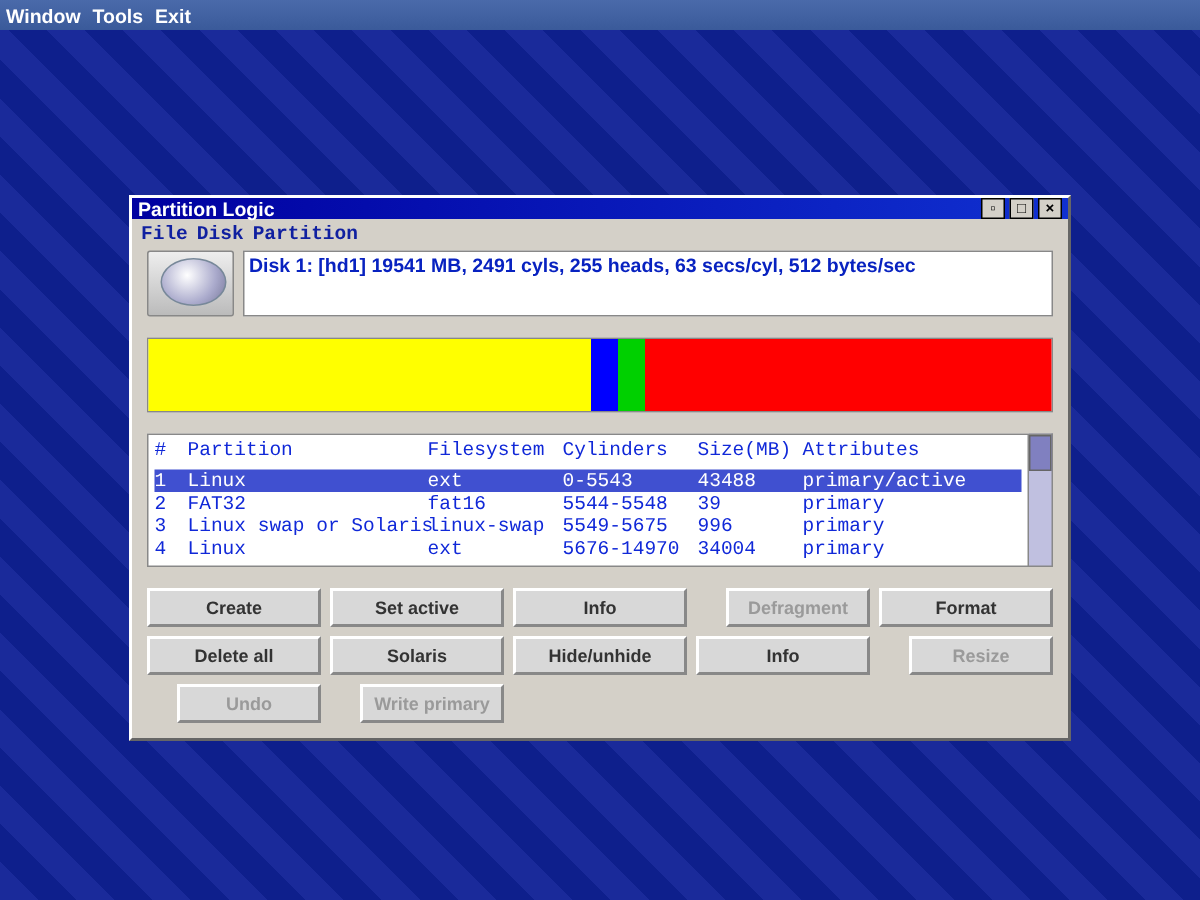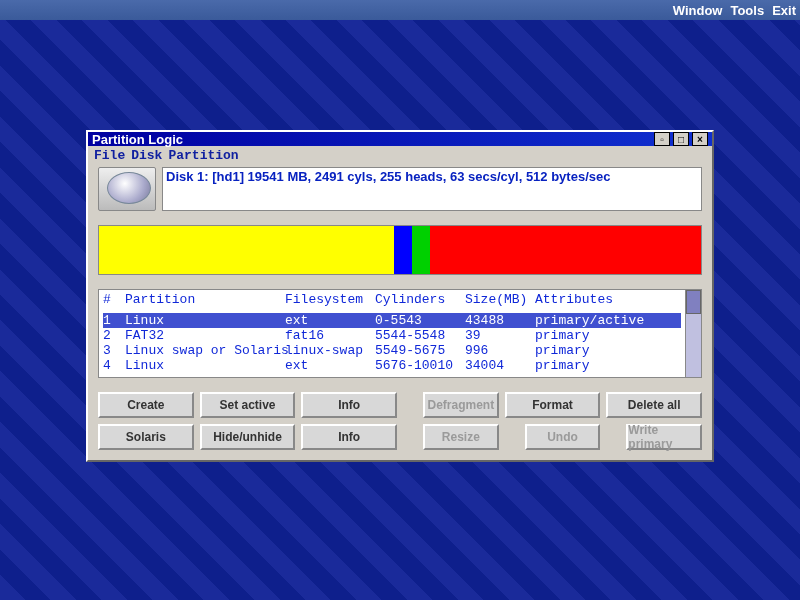--- a/index.html
+++ b/index.html
@@ -12,21 +12,20 @@
   .top-menubar {
     height: 20px;
     background: linear-gradient(#4a6aaa, #3a5a9a);
     display: flex;
     align-items: center;
     padding: 0 4px;
     gap: 8px;
     color: #fff;
     font-size: 13px;
     font-weight: bold;
-    justify-content: flex-end;
   }
   .top-menubar div { cursor: default; }
 
   .window {
     position: absolute;
     left: 86px; top: 130px;
     width: 628px;
     background: #d4d0c8;
     border: 2px solid #666;
     border-top-color: #fff;
@@ -141,21 +140,21 @@
     display: grid;
     grid-template-columns: 22px 160px 90px 90px 70px 140px;
     white-space: nowrap;
   }
   .tbl-head { margin-bottom: 6px; }
   .tbl-row.selected { background: #4050d0; color: #fff; }
 
   .btn-grid {
     margin-top: 14px;
     display: grid;
-    grid-template-columns: repeat(6, 1fr);
+    grid-template-columns: repeat(5, 1fr);
     gap: 6px 6px;
   }
   .btn {
     height: 26px;
     background: #d8d8d8;
     border: 2px solid #888;
     border-top-color: #fff;
     border-left-color: #fff;
     font-size: 12px;
     font-weight: bold;
@@ -236,21 +235,21 @@
               <span>Linux swap or Solaris</span>
               <span>linux-swap</span>
               <span>5549-5675</span>
               <span>996</span>
               <span>primary</span>
             </div>
             <div class="tbl-row">
               <span>4</span>
               <span>Linux</span>
               <span>ext</span>
-              <span>5676-10010</span>
+              <span>5676-14970</span>
               <span>34004</span>
               <span>primary</span>
             </div>
           </div>
       </div>
       <div class="scroll-col">
         <div class="scroll-thumb"></div>
         <div class="scroll-track"></div>
       </div>
     </div>

